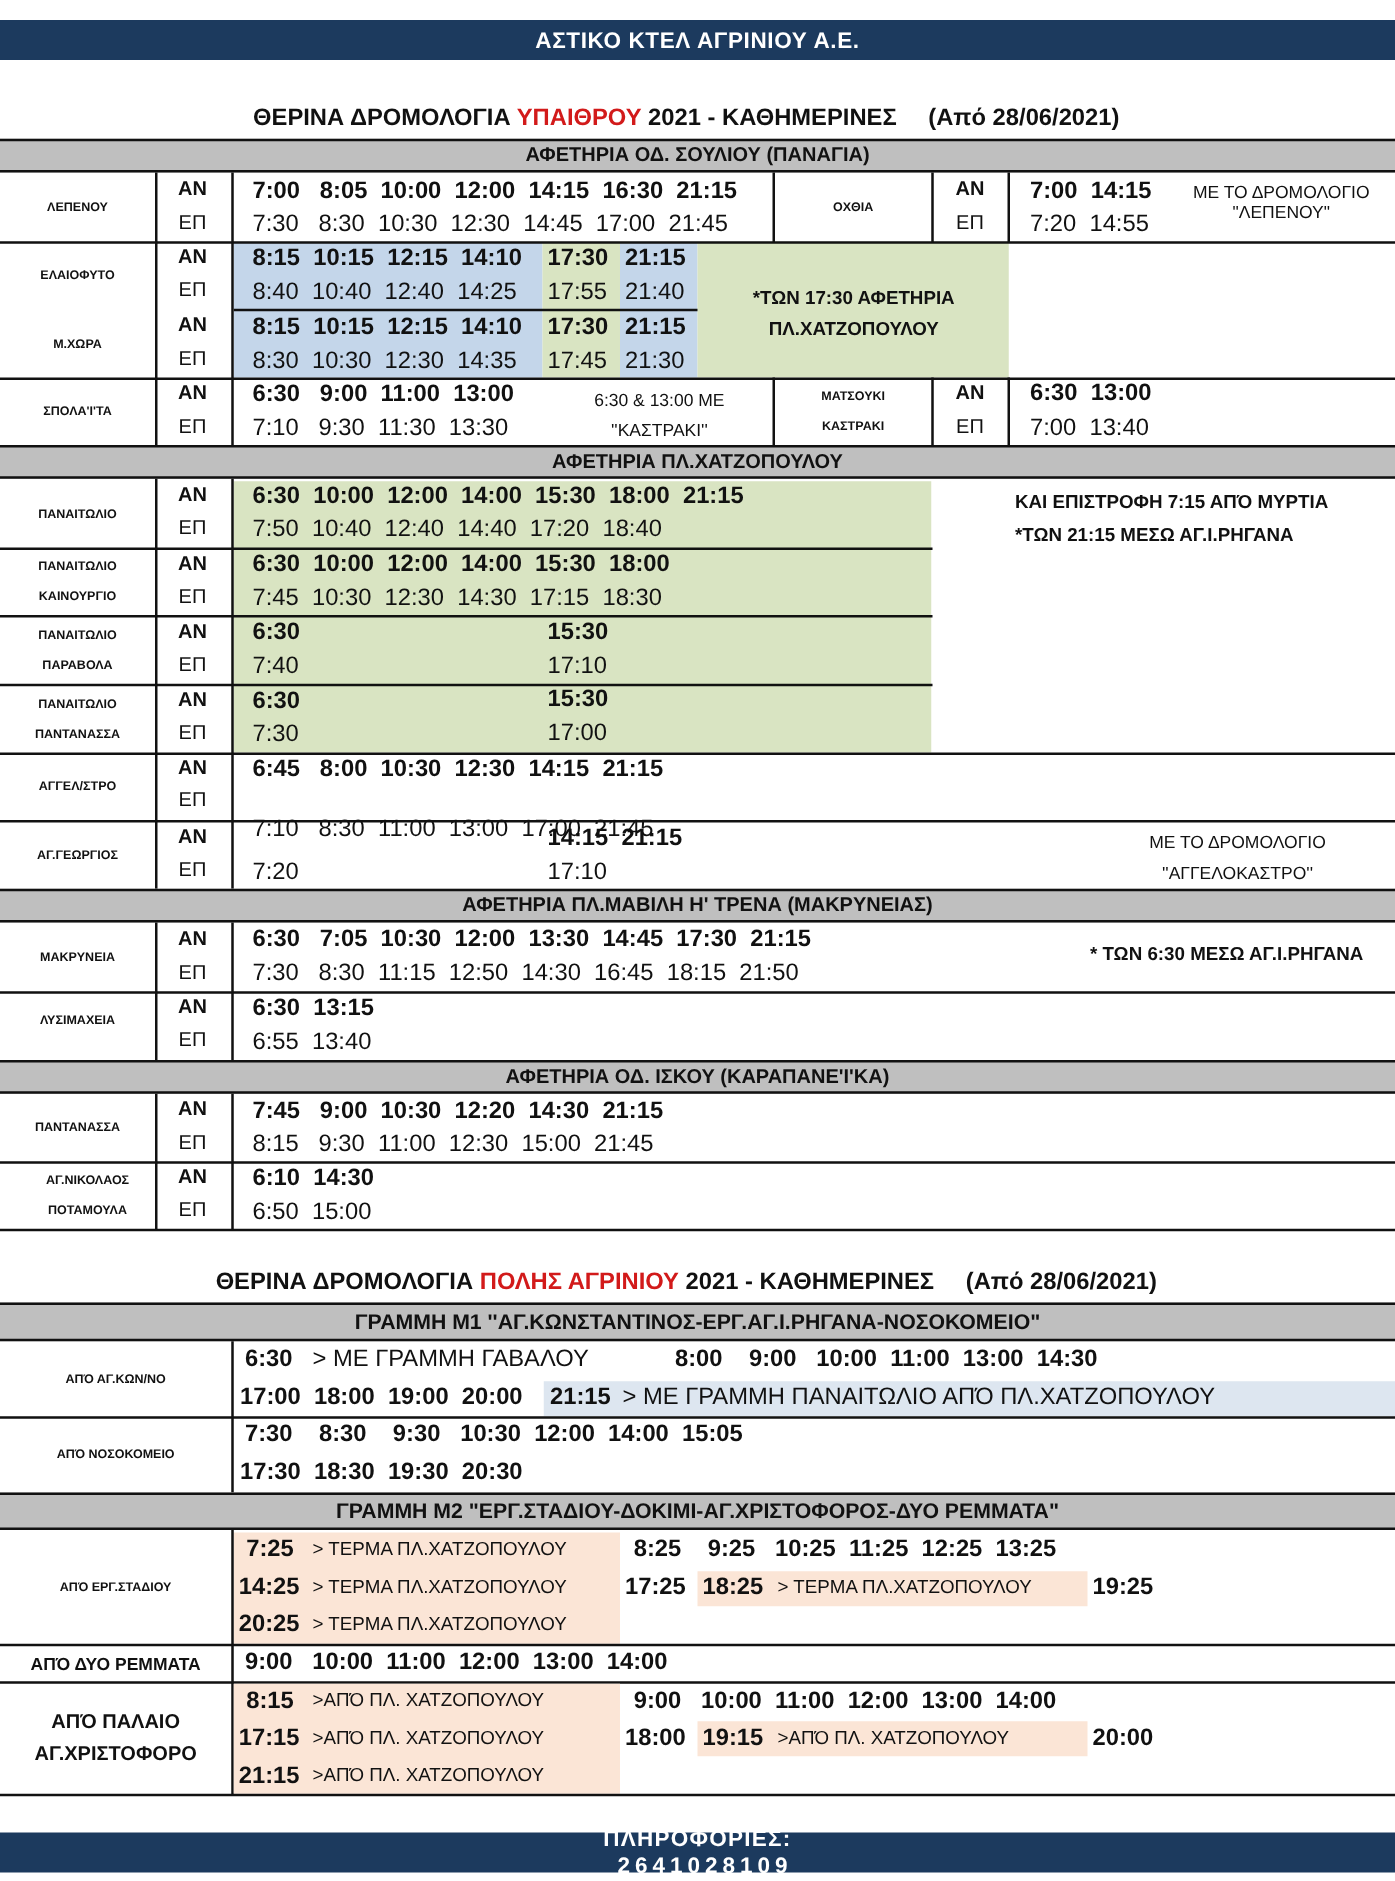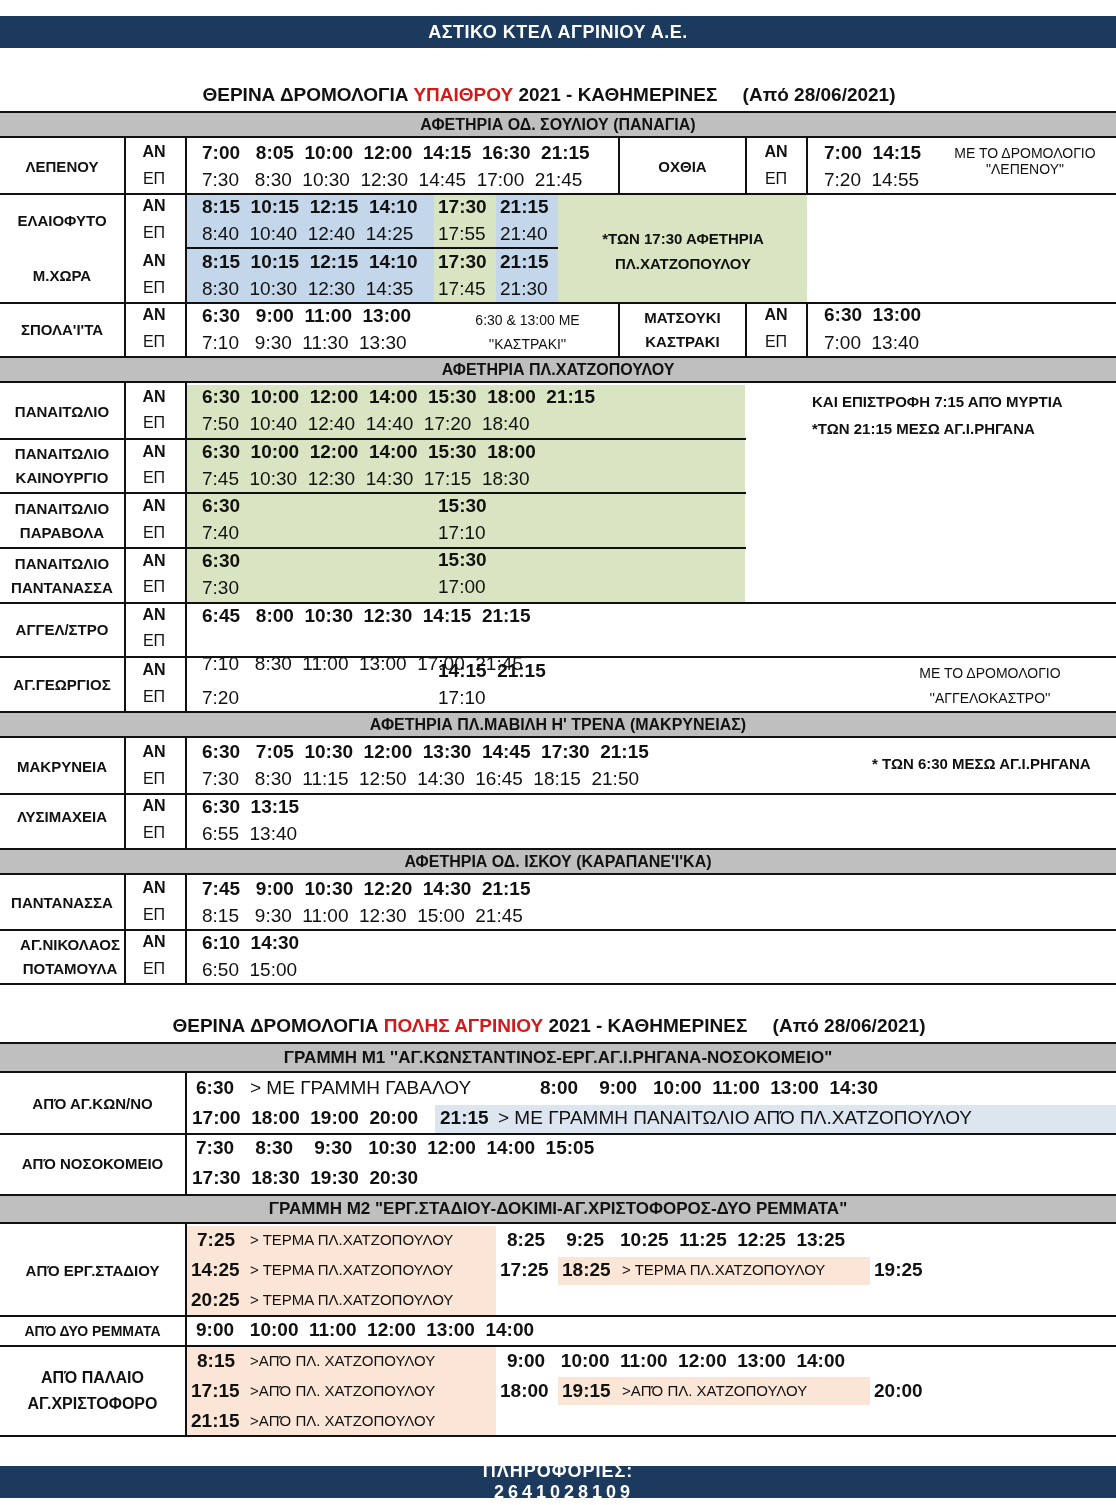--- a/index.html
+++ b/index.html
@@ -28,21 +28,21 @@
     border-top: 2px solid #111; border-bottom: 2px solid #111;
     font-size: 16px; font-weight: bold; text-align: center;
     display: flex; align-items: center; justify-content: center;
   }
 
   .row-line { position: absolute; left: 0; width: 1116px; border-top: 2px solid #111; }
   .vline { position: absolute; border-left: 2px solid #111; }
 
   .stop {
     position: absolute; left: 0; width: 124px; text-align: center;
-    font-size: 15px; font-weight: bold; display: flex; align-items: center;
+    font-size: 10px; font-weight: bold; display: flex; align-items: center;
     justify-content: center; flex-direction: column; line-height: 24px;
   }
   .dir { position: absolute; width: 60px; text-align: center; font-size: 16px; left: 124px; }
   .dir.an { font-weight: bold; }
 
   .times { position: absolute; font-size: 19px; white-space: pre; }
   .times.b { font-weight: bold; }
   .note { position: absolute; font-size: 14px; text-align: center; }
   .note.b { font-weight: bold; }
 

